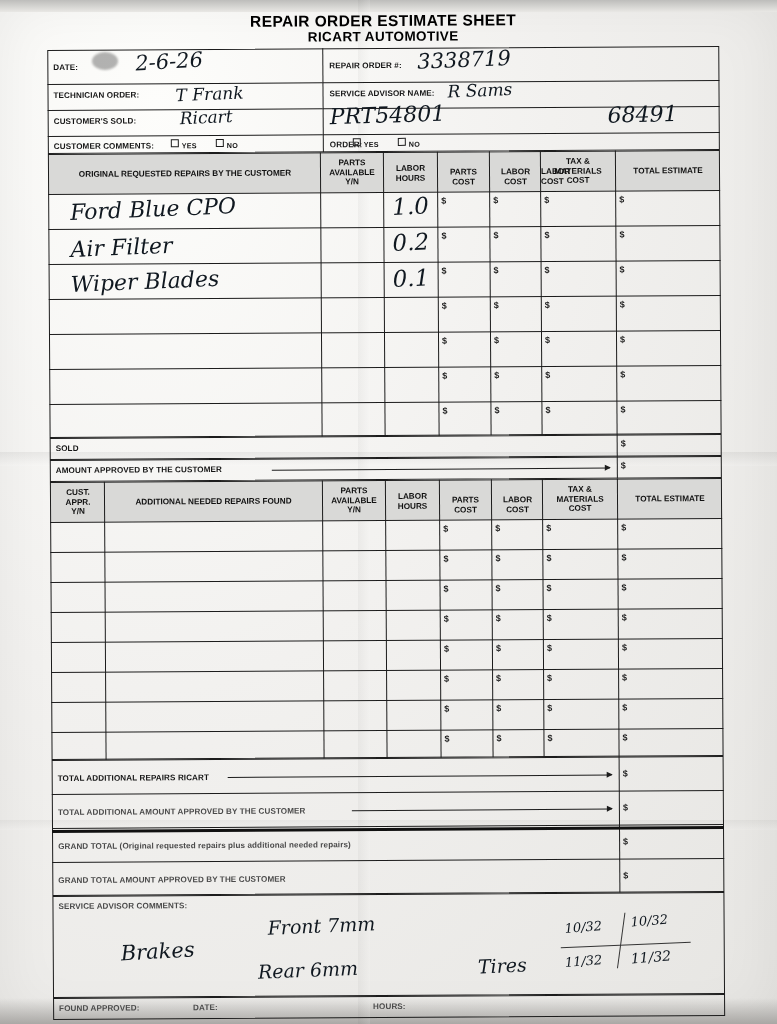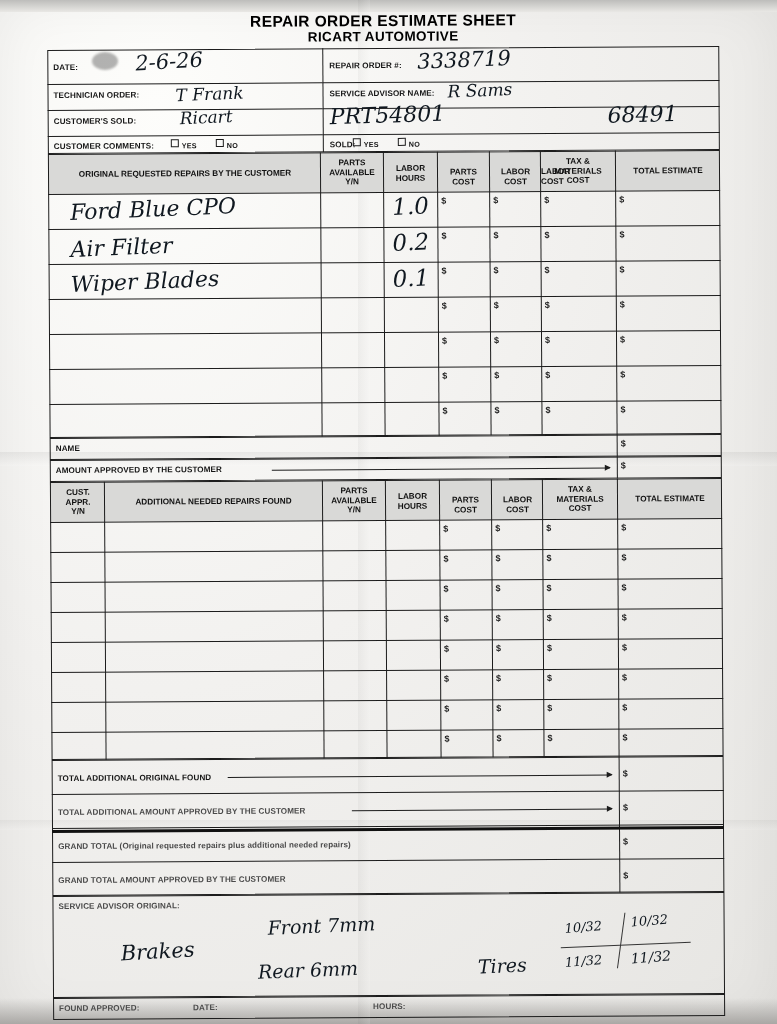--- a/index.html
+++ b/index.html
@@ -100,21 +100,21 @@
     <div class="lbl" style="left:6px;top:81px;">TECHNICIAN ORDER:</div>
     <div class="lbl" style="left:6px;top:107px;">CUSTOMER'S SOLD:</div>
     <div class="lbl" style="left:6px;top:132px;">CUSTOMER COMMENTS:</div>
     <div class="chk" style="left:123px;top:130px;"></div>
     <div class="lbl sm" style="left:134px;top:132px;">YES</div>
     <div class="chk" style="left:168px;top:130px;"></div>
     <div class="lbl sm" style="left:179px;top:132px;">NO</div>
 
     <div class="lbl" style="left:282px;top:53px;">REPAIR ORDER #:</div>
     <div class="lbl" style="left:282px;top:81px;">SERVICE ADVISOR NAME:</div>
-    <div class="lbl" style="left:282px;top:132px;">SOLD:</div>
+    <div class="lbl" style="left:282px;top:132px;">ORDER:</div>
     <div class="chk" style="left:305px;top:130px;"></div>
     <div class="lbl sm" style="left:316px;top:132px;">YES</div>
     <div class="chk" style="left:350px;top:130px;"></div>
     <div class="lbl sm" style="left:361px;top:132px;">NO</div>
 
     <div class="hw" style="left:88px;top:42px;font-size:21px;transform:rotate(-3deg);">2-6-26</div>
     <div class="hw" style="left:128px;top:76px;font-size:17px;transform:rotate(-2deg);">T Frank</div>
     <div class="hw" style="left:132px;top:99px;font-size:17px;transform:rotate(-2deg);">Ricart</div>
     <div class="hw" style="left:370px;top:42px;font-size:21px;transform:rotate(-2deg);">3338719</div>
     <div class="hw" style="left:400px;top:74px;font-size:17px;transform:rotate(-2deg);">R Sams</div>
@@ -186,21 +186,21 @@
 
     <div class="hw" style="left:22px;top:190px;font-size:22px;transform:rotate(-2deg);">Ford Blue CPO</div>
     <div class="hw" style="left:22px;top:227px;font-size:22px;transform:rotate(-2deg);">Air Filter</div>
     <div class="hw" style="left:22px;top:262px;font-size:22px;transform:rotate(-2deg);">Wiper Blades</div>
     <div class="hw" style="left:344px;top:186px;font-size:23px;transform:rotate(-2deg);">1.0</div>
     <div class="hw" style="left:344px;top:222px;font-size:23px;transform:rotate(-2deg);">0.2</div>
     <div class="hw" style="left:344px;top:258px;font-size:23px;transform:rotate(-2deg);">0.1</div>
 
     <div class="box" style="left:0;top:428px;width:672px;height:22px;"></div>
     <div class="line vl" style="left:567px;top:428px;height:22px;"></div>
-    <div class="lbl" style="left:6px;top:434px;">NAME</div>
+    <div class="lbl" style="left:6px;top:434px;">SOLD</div>
     <div class="dollar" style="left:571px;top:432px;">$</div>
 
     <div class="box" style="left:0;top:450px;width:672px;height:22px;"></div>
     <div class="line vl" style="left:567px;top:450px;height:22px;"></div>
     <div class="lbl" style="left:6px;top:456px;">AMOUNT APPROVED BY THE CUSTOMER</div>
     <div class="arrow" style="left:222px;top:461px;width:338px;"></div>
     <div class="dollar" style="left:571px;top:454px;">$</div>
 
     <div class="hdrband" style="left:0;top:472px;width:672px;height:40px;"></div>
     <div class="box" style="left:0;top:472px;width:672px;height:278px;"></div>
@@ -271,36 +271,36 @@
     <div class="dollar" style="left:496px;top:726px;">$</div>
     <div class="dollar" style="left:571px;top:726px;">$</div>
 
     <div class="box" style="left:0;top:750px;width:672px;height:136px;"></div>
     <div class="line vl" style="left:567px;top:750px;height:136px;"></div>
     <div class="line hl" style="left:0;top:784px;width:672px;"></div>
     <div class="line hl" style="left:0;top:818px;width:672px;"></div>
     <div class="thick" style="left:0;top:820px;width:672px;"></div>
     <div class="line hl" style="left:0;top:852px;width:672px;"></div>
 
-    <div class="lbl" style="left:6px;top:764px;">TOTAL ADDITIONAL ORIGINAL FOUND</div>
+    <div class="lbl" style="left:6px;top:764px;">TOTAL ADDITIONAL REPAIRS RICART</div>
     <div class="arrow" style="left:176px;top:768px;width:384px;"></div>
     <div class="dollar" style="left:571px;top:762px;">$</div>
 
     <div class="lbl faint" style="left:6px;top:798px;">TOTAL ADDITIONAL AMOUNT APPROVED BY THE CUSTOMER</div>
     <div class="arrow" style="left:300px;top:802px;width:260px;"></div>
     <div class="dollar" style="left:571px;top:796px;">$</div>
 
     <div class="lbl faint" style="left:6px;top:832px;">GRAND TOTAL (Original requested repairs plus additional needed repairs)</div>
     <div class="dollar" style="left:571px;top:830px;">$</div>
 
     <div class="lbl faint" style="left:6px;top:866px;">GRAND TOTAL AMOUNT APPROVED BY THE CUSTOMER</div>
     <div class="dollar" style="left:571px;top:864px;">$</div>
 
     <div class="box" style="left:0;top:886px;width:672px;height:102px;"></div>
-    <div class="lbl faint" style="left:6px;top:892px;">SERVICE ADVISOR ORIGINAL:</div>
+    <div class="lbl faint" style="left:6px;top:892px;">SERVICE ADVISOR COMMENTS:</div>
 
     <div id="comments-notes" style="position:absolute;left:0;top:900px;width:672px;height:88px;">
         <div class="hw" style="left: 68px; top: 32px; font-size: 21px; transform: rotate(-3deg);">Brakes</div>
         <div class="hw" style="left: 215px; top: 8px; font-size: 19px; transform: rotate(-2deg);">Front 7mm</div>
         <div class="hw" style="left: 205px; top: 52px; font-size: 19px; transform: rotate(-2deg);">Rear 6mm</div>
         <div class="hw" style="left: 425px; top: 48px; font-size: 19px; transform: rotate(-2deg);">Tires</div>
         <div class="hw" style="left: 512px; top: 14px; font-size: 13px; transform: rotate(-4deg);">10/32</div>
         <div class="hw" style="left: 578px; top: 8px; font-size: 13px; transform: rotate(-4deg);">10/32</div>
         <div class="hw" style="left: 512px; top: 48px; font-size: 13px; transform: rotate(-4deg);">11/32</div>
         <div class="hw" style="left: 578px; top: 44px; font-size: 14px; transform: rotate(-4deg);">11/32</div>

